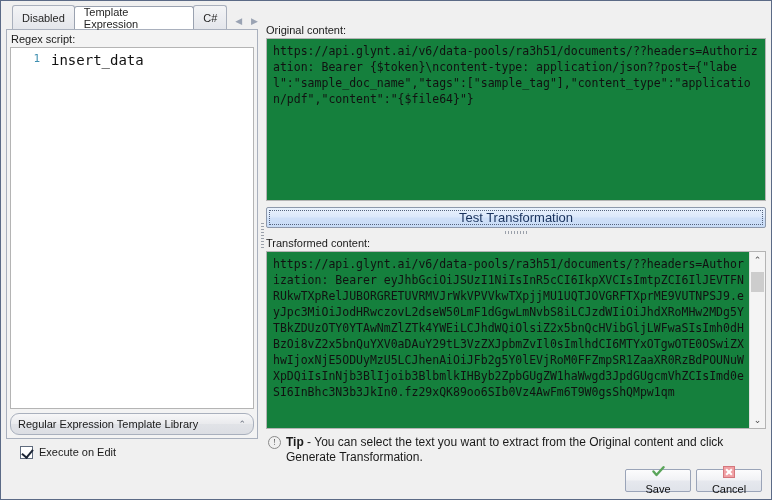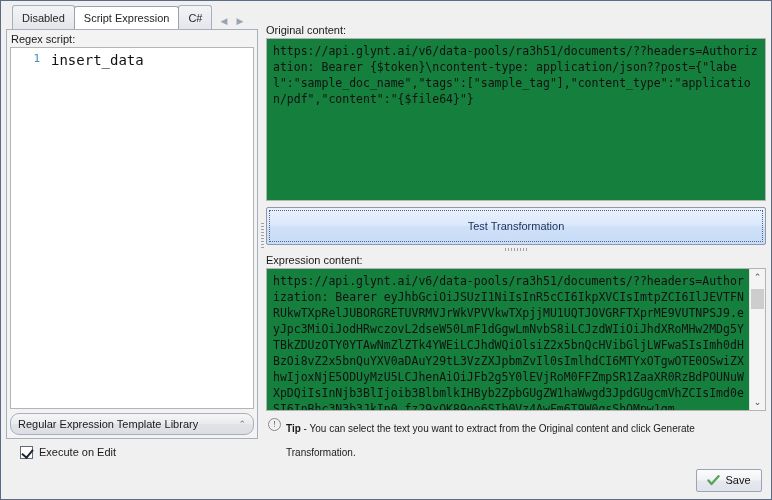--- a/index.html
+++ b/index.html
@@ -188,26 +188,26 @@
     line-height: 16px;
     padding: 4px 4px 0 6px;
     overflow: hidden;
     white-space: pre-wrap;
     word-break: break-all;
   }
   #original-content-box { height: 163px; flex: 0 0 163px; }
 
   .test-btn-wrap { margin-top: 6px; flex: 0 0 auto; }
   .test-btn {
-    height: 38px;
+    height: 21px;
     border: 1px solid #8d98ab;
     border-radius: 2px;
     background: linear-gradient(to bottom, #eaf2fd 0%, #dbe8fb 48%, #cfe0f8 52%, #c8dcf7 100%);
     display: flex; align-items: center; justify-content: center;
-    font-size: 11px; color: #18315b;
+    font-size: 13px; color: #18315b;
     position: relative;
   }
   .test-btn .focusring {
     position: absolute; left: 2px; right: 2px; top: 2px; bottom: 2px;
     border: 1px dotted #55637d;
   }
   .hsplit {
     height: 9px; flex: 0 0 9px;
     display: flex; align-items: center; justify-content: center;
   }
@@ -252,36 +252,36 @@
     padding: 6px 2px 0 2px;
     align-items: flex-start;
   }
   .tip-icon {
     width: 13px; height: 13px; flex: 0 0 13px;
     border: 1px solid #8a8a8a; border-radius: 50%;
     color: #5e5e5e; font-size: 9px; line-height: 11px;
     text-align: center; margin-top: 1px;
     font-family: "Liberation Serif", serif;
   }
-  .tip-text { font-size: 10px; line-height: 24px; color: #1a1a1a; }
+  .tip-text { font-size: 12px; line-height: 15px; color: #1a1a1a; }
   .tip-text b { font-weight: bold; }
 
   
   .footer {
     flex: 0 0 34px; height: 34px;
     display: flex; align-items: center; justify-content: flex-end;
     padding: 0 9px 4px 0; gap: 5px;
   }
   .btn {
     height: 23px; min-width: 66px;
     border: 1px solid #9aa4b8; border-radius: 2px;
     background: linear-gradient(to bottom, #fcfcfd 0%, #f1f2f5 48%, #e6e8ee 52%, #e0e3ea 100%);
     display: flex; align-items: center; justify-content: center;
     gap: 5px; padding: 0 4px;
-    font-size: 11px; color: #111;
+    font-size: 11px; color: #111; flex-direction: column;
   }
   .ico-check { width: 13px; height: 13px; position: relative; flex: 0 0 13px; }
   .ico-x {
     width: 12px; height: 12px; flex: 0 0 12px;
     background: #f0a0a4; border: 1px solid #d4767c;
     position: relative;
   }
   .ico-x::before, .ico-x::after {
     content: ""; position: absolute; left: 1px; top: 4px;
     width: 8px; height: 2px; background: #ffffff;
@@ -297,21 +297,21 @@
 
   <div class="body">
 
     <div class="left">
 
       <div class="tabstrip">
         <div class="tab">
           <span>Disabled</span>
         </div>
         <div class="tab active">
-          <span>Script Expression</span>
+          <span>Template Expression</span>
         </div>
         <div class="tab clipped">
           <span>C#</span>
         </div>
         <div class="tabnav">
           <span class="arrow">◀</span>
           <span class="arrow">▶</span>
         </div>
       </div>
 
@@ -346,21 +346,21 @@
         <div class="test-btn">
           <span class="focusring"></span>
           <span>Test Transformation</span>
         </div>
       </div>
 
       <div class="hsplit">
         <span class="grip"></span>
       </div>
 
-      <div class="field-label">Expression content:</div>
+      <div class="field-label">Transformed content:</div>
 
       <div class="transformed-wrap">
         <div class="textbox" id="transformed-content-box">https://api.glynt.ai/v6/data-pools/ra3h51/documents/??headers=Authorization: Bearer eyJhbGciOiJSUzI1NiIsInR5cCI6IkpXVCIsImtpZCI6IlJEVTFNRUkwTXpRelJUBORGRETUVRMVJrWkVPVVkwTXpjjMU1UQTJOVGRFTXprME9VUTNPSJ9.eyJpc3MiOiJodHRwczovL2dseW50LmF1dGgwLmNvbS8iLCJzdWIiOiJhdXRoMHw2MDg5YTBkZDUzOTY0YTAwNmZlZTk4YWEiLCJhdWQiOlsiZ2x5bnQcHVibGljLWFwaSIsImh0dHBzOi8vZ2x5bnQuYXV0aDAuY29tL3VzZXJpbmZvIl0sImlhdCI6MTYxOTgwOTE0OSwiZXhwIjoxNjE5ODUyMzU5LCJhenAiOiJFb2g5Y0lEVjRoM0FFZmpSR1ZaaXR0RzBdPOUNuWXpDQiIsInNjb3BlIjoib3BlbmlkIHByb2ZpbGUgZW1haWwgd3JpdGUgcmVhZCIsImd0eSI6InBhc3N3b3JkIn0.fz29xQK89oo6SIb0Vz4AwFm6T9W0gsShQMpw1qm</div>
         <div class="scrollbar">
           <div class="sb-arrow">⌃</div>
           <div class="sb-track">
             <div class="sb-thumb"></div>
           </div>
           <div class="sb-arrow">⌄</div>
         </div>
@@ -375,14 +375,18 @@
 
   <div class="footer">
     <div class="btn">
       <span class="ico-check">
         <svg width="13" height="13" viewBox="0 0 13 13">
           <path d="M1.5 6.5 L4.5 10 L11.5 2.2" fill="none" stroke="#5aa55a" stroke-width="2.4" stroke-linecap="round" stroke-linejoin="round"></path>
         </svg>
       </span>
       <span>Save</span>
     </div>
+    <div class="btn">
+      <span class="ico-x"></span>
+      <span>Cancel</span>
+    </div>
   </div>
 </div>
 
 </body></html>

